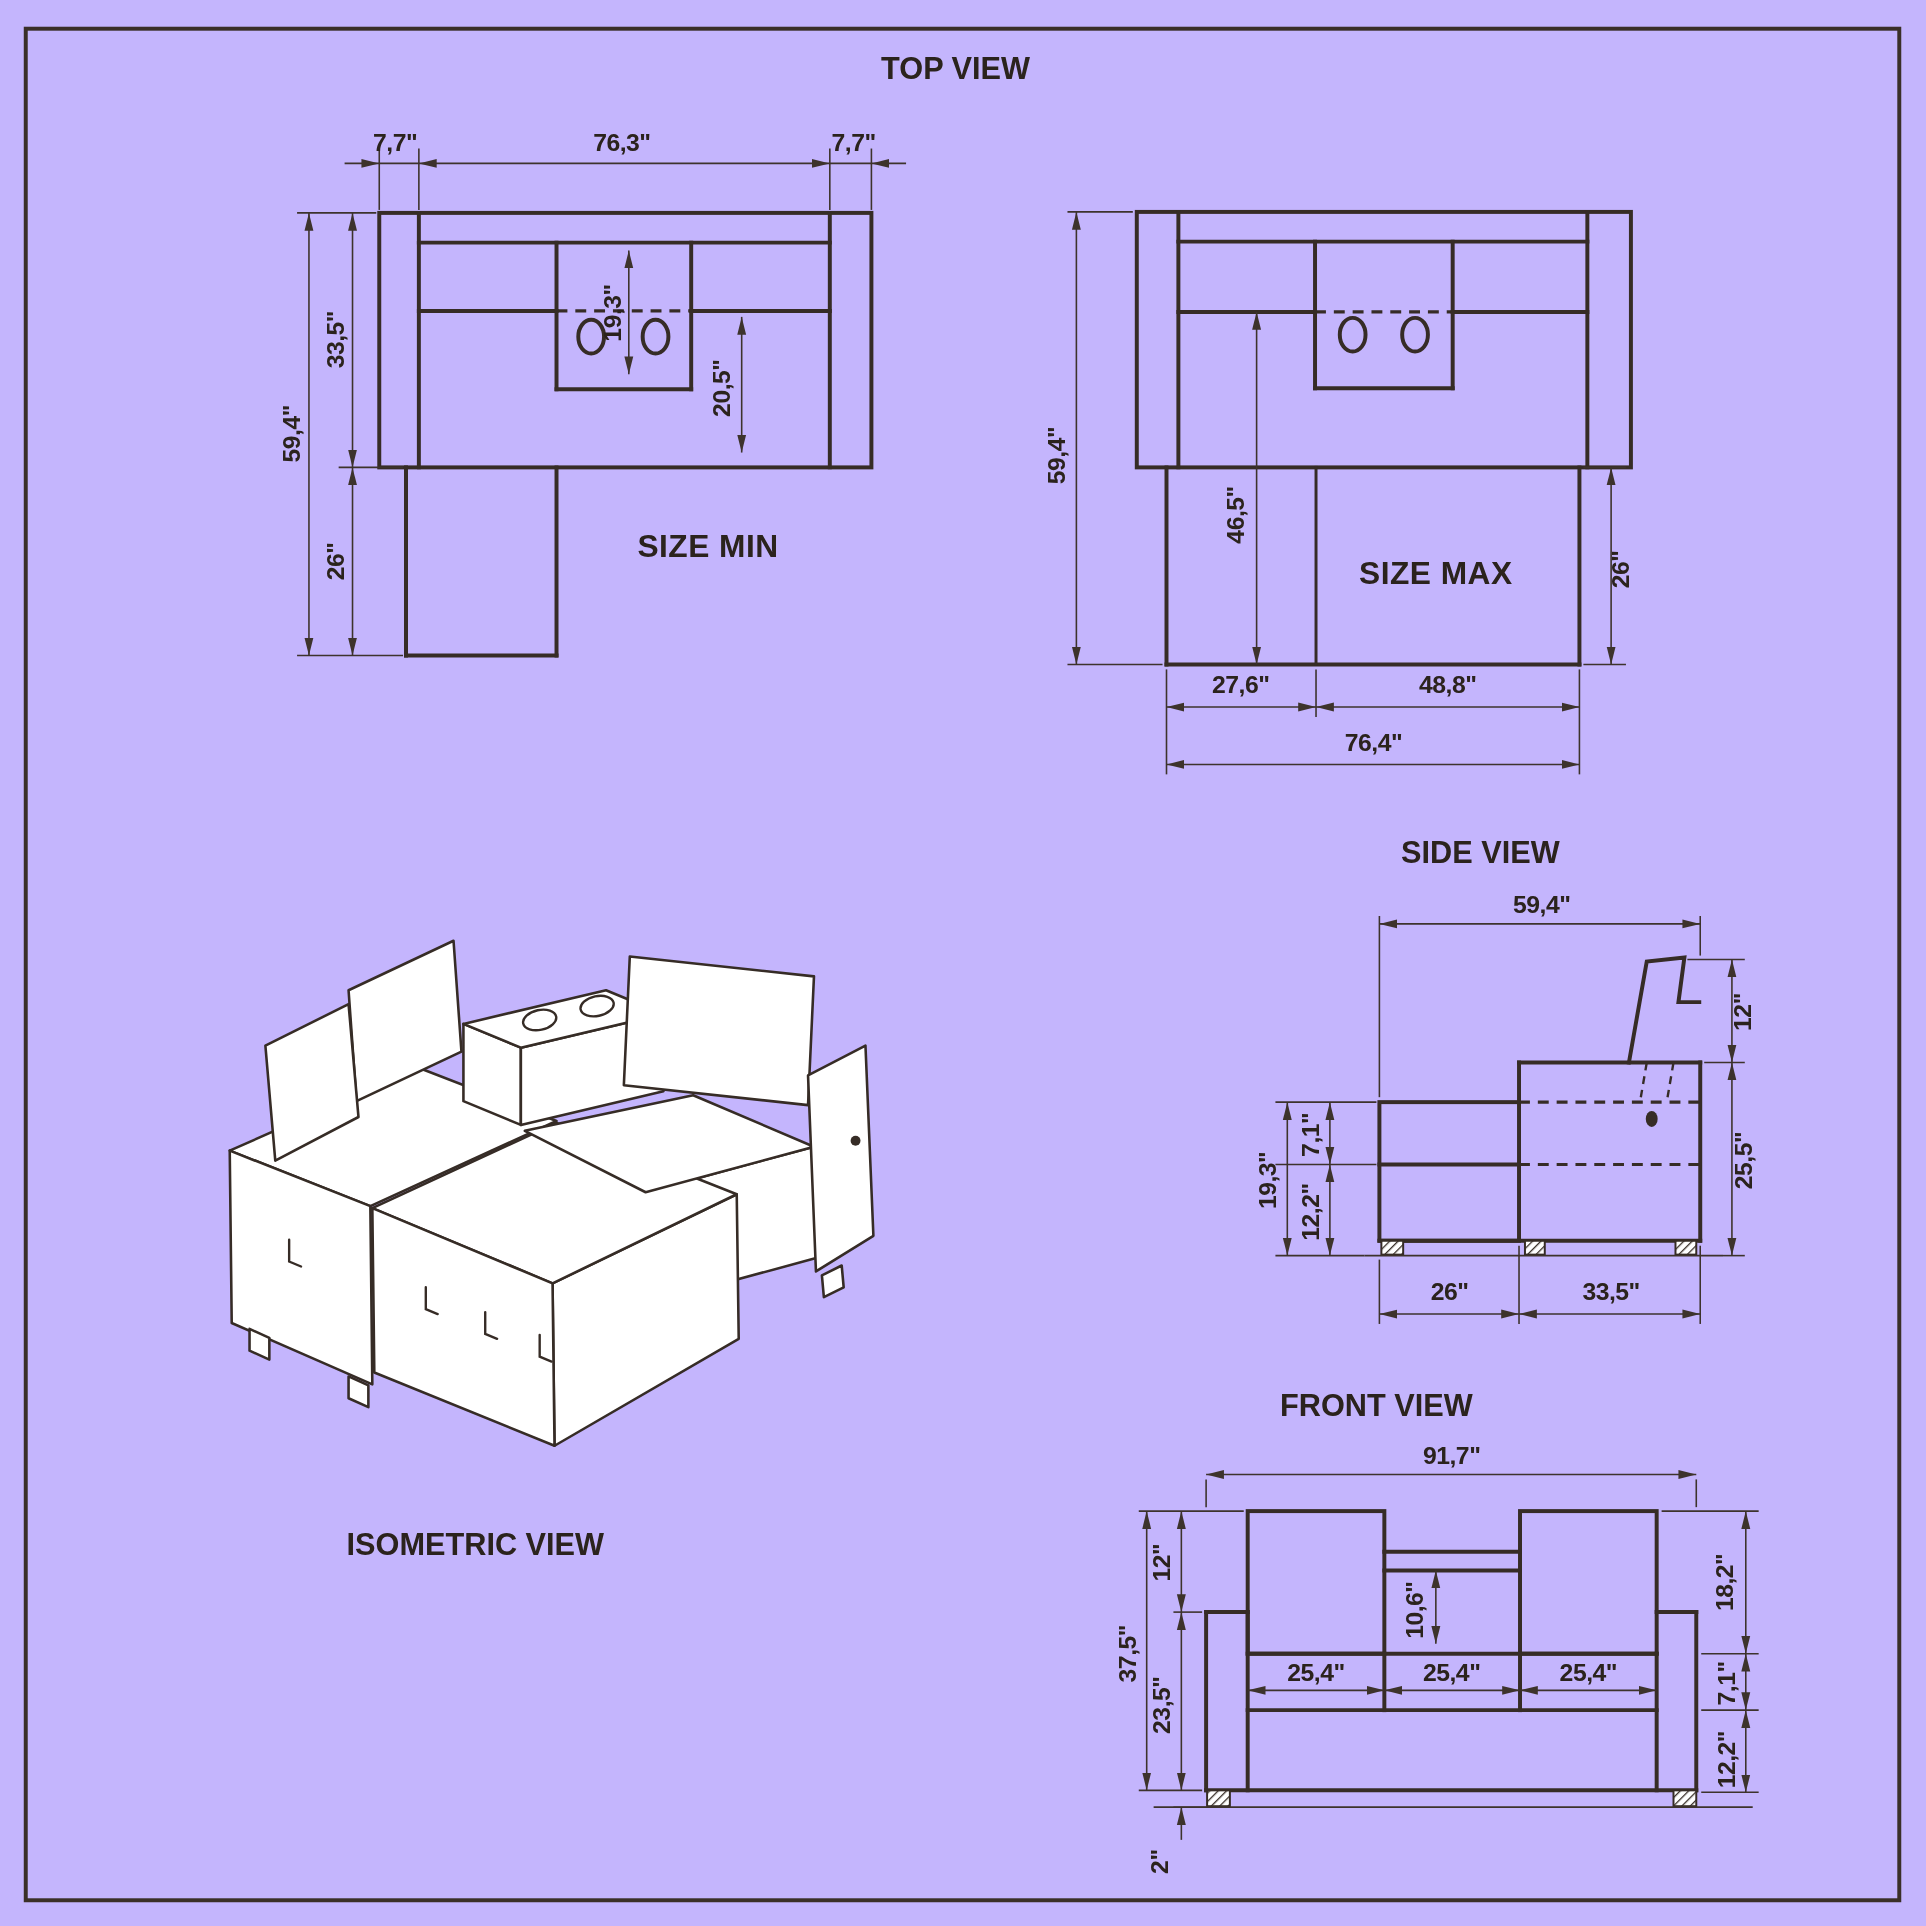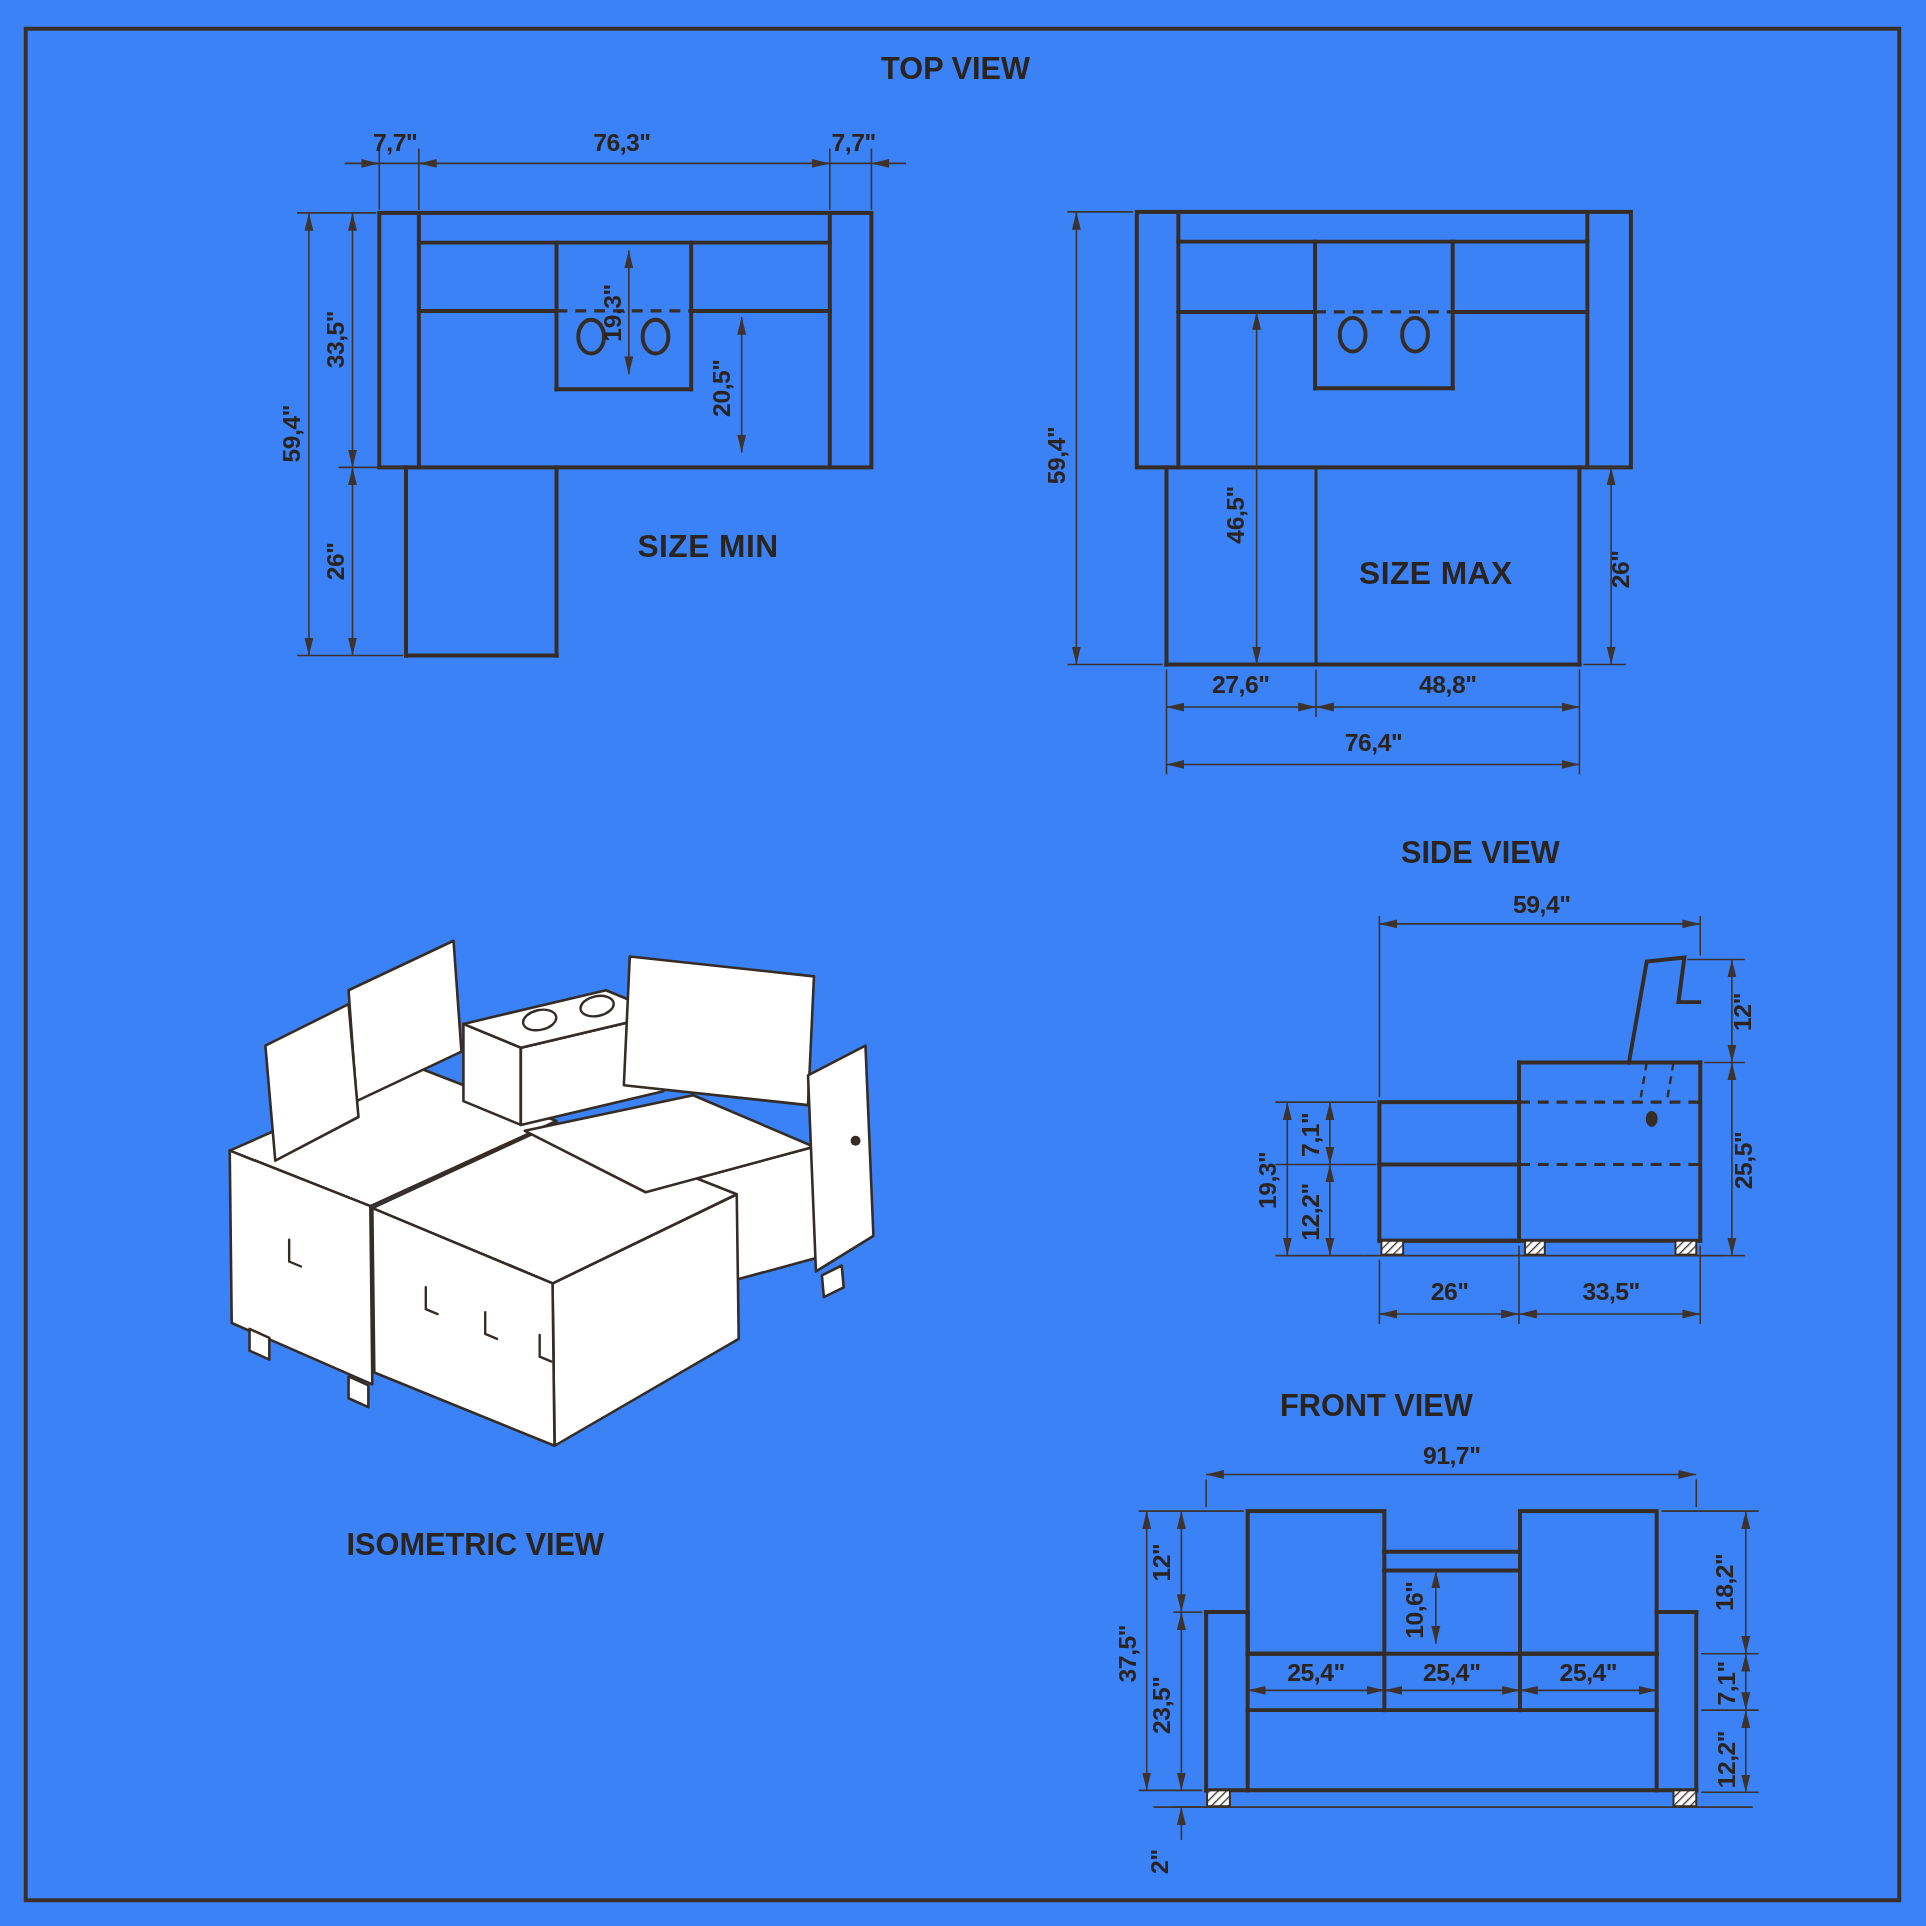--- a/index.html
+++ b/index.html
@@ -1,16 +1,16 @@
 <!DOCTYPE html>
 <html><head>
 <meta charset="utf-8">
 <style>
   html,body{margin:0;padding:0;background:#fff;}
-  #stage{position:relative;width:1927px;height:1927px;background:#3b82f6;text-decoration:underline;}
+  #stage{position:relative;width:1927px;height:1927px;background:#c4b5fd;text-decoration:underline;}
   svg{position:absolute;left:0;top:0;}
   .ln{stroke:#362c26;stroke-width:4;fill:none;stroke-linecap:square;}
   .md{stroke:#362c26;stroke-width:3;fill:none;stroke-linecap:square;}
   .dash{stroke:#362c26;stroke-width:3.2;fill:none;stroke-dasharray:11 8;}
   .dash2{stroke:#362c26;stroke-width:2.4;fill:none;stroke-dasharray:8 6;}
   .dim{stroke:#3d332c;stroke-width:1.6;fill:none;}
   .thin{stroke:#3d332c;stroke-width:1.8;fill:none;}
   .iso{stroke:#362c26;stroke-width:2.6;fill:#ffffff;stroke-linejoin:round;}
   .isoln{stroke:#362c26;stroke-width:2.4;fill:none;stroke-linecap:round;}
   text{font-family:"Liberation Sans","DejaVu Sans",sans-serif;fill:#2b231d;letter-spacing:-0.5px;}

